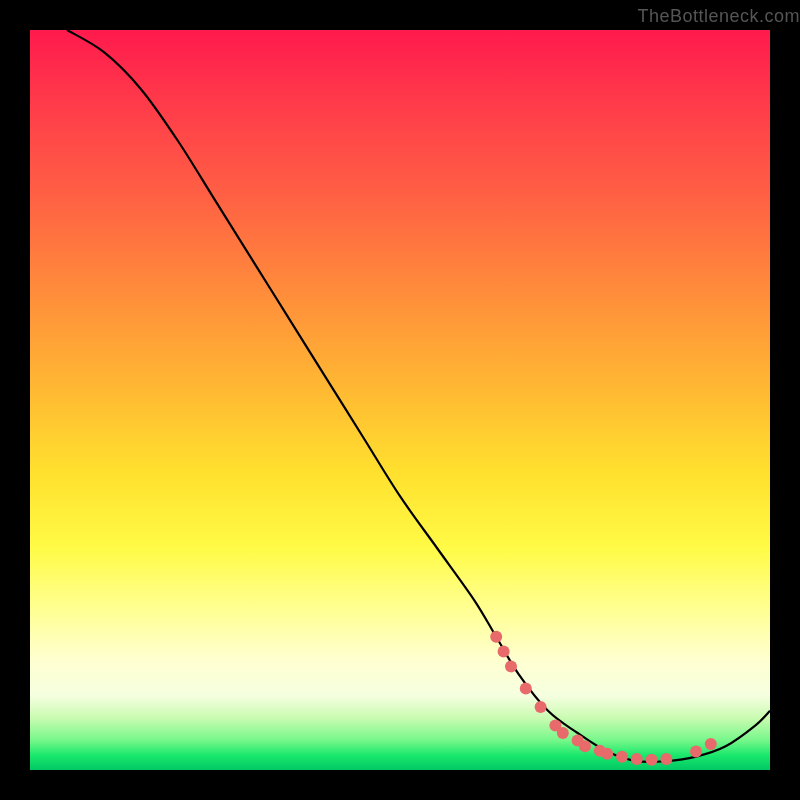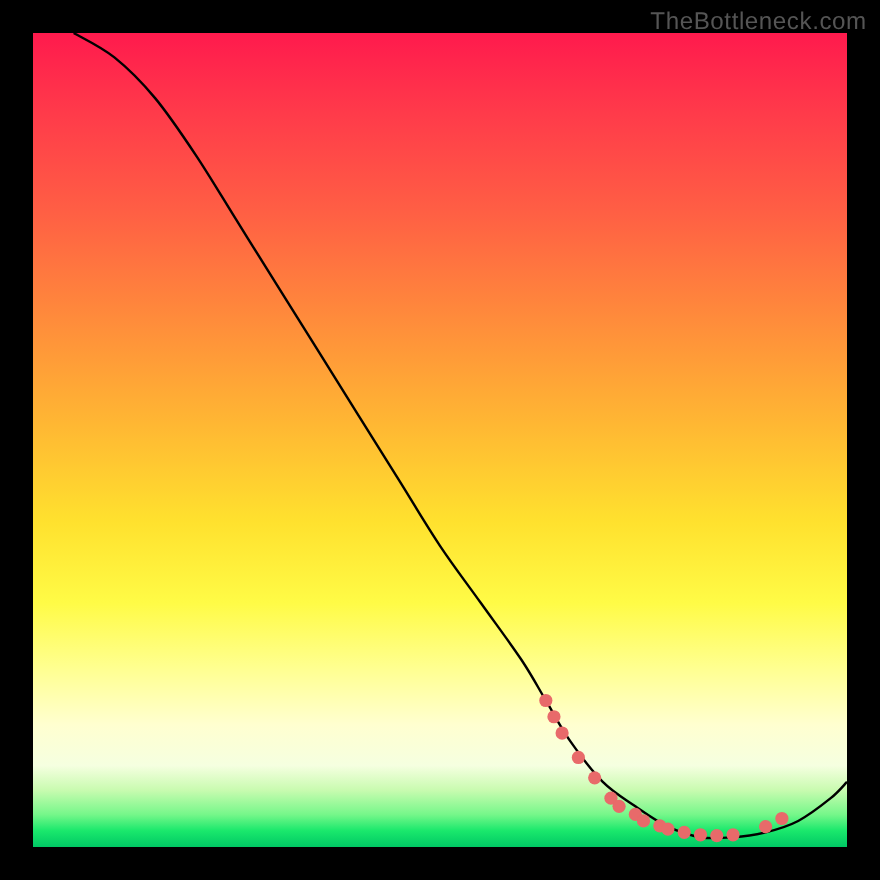--- a/index.html
+++ b/index.html
@@ -37,23 +37,23 @@
       #f5ffe0 90%,
       #c9fbb0 93%,
       #76f78a 96%,
       #1ae86c 98%,
       #00c864 100%
     );
   }
   .watermark {
     position: absolute;
     top: 6px;
-    right: 12px;
+    right: 0;
     color: #555;
-    font-size: 22px;
+    font-size: 18px;
     font-weight: 500;
     letter-spacing: 0.5px;
     user-select: none;
   }
   svg.curve {
     position: absolute;
     left: 0;
     top: 0;
     width: 740px;
     height: 740px;

